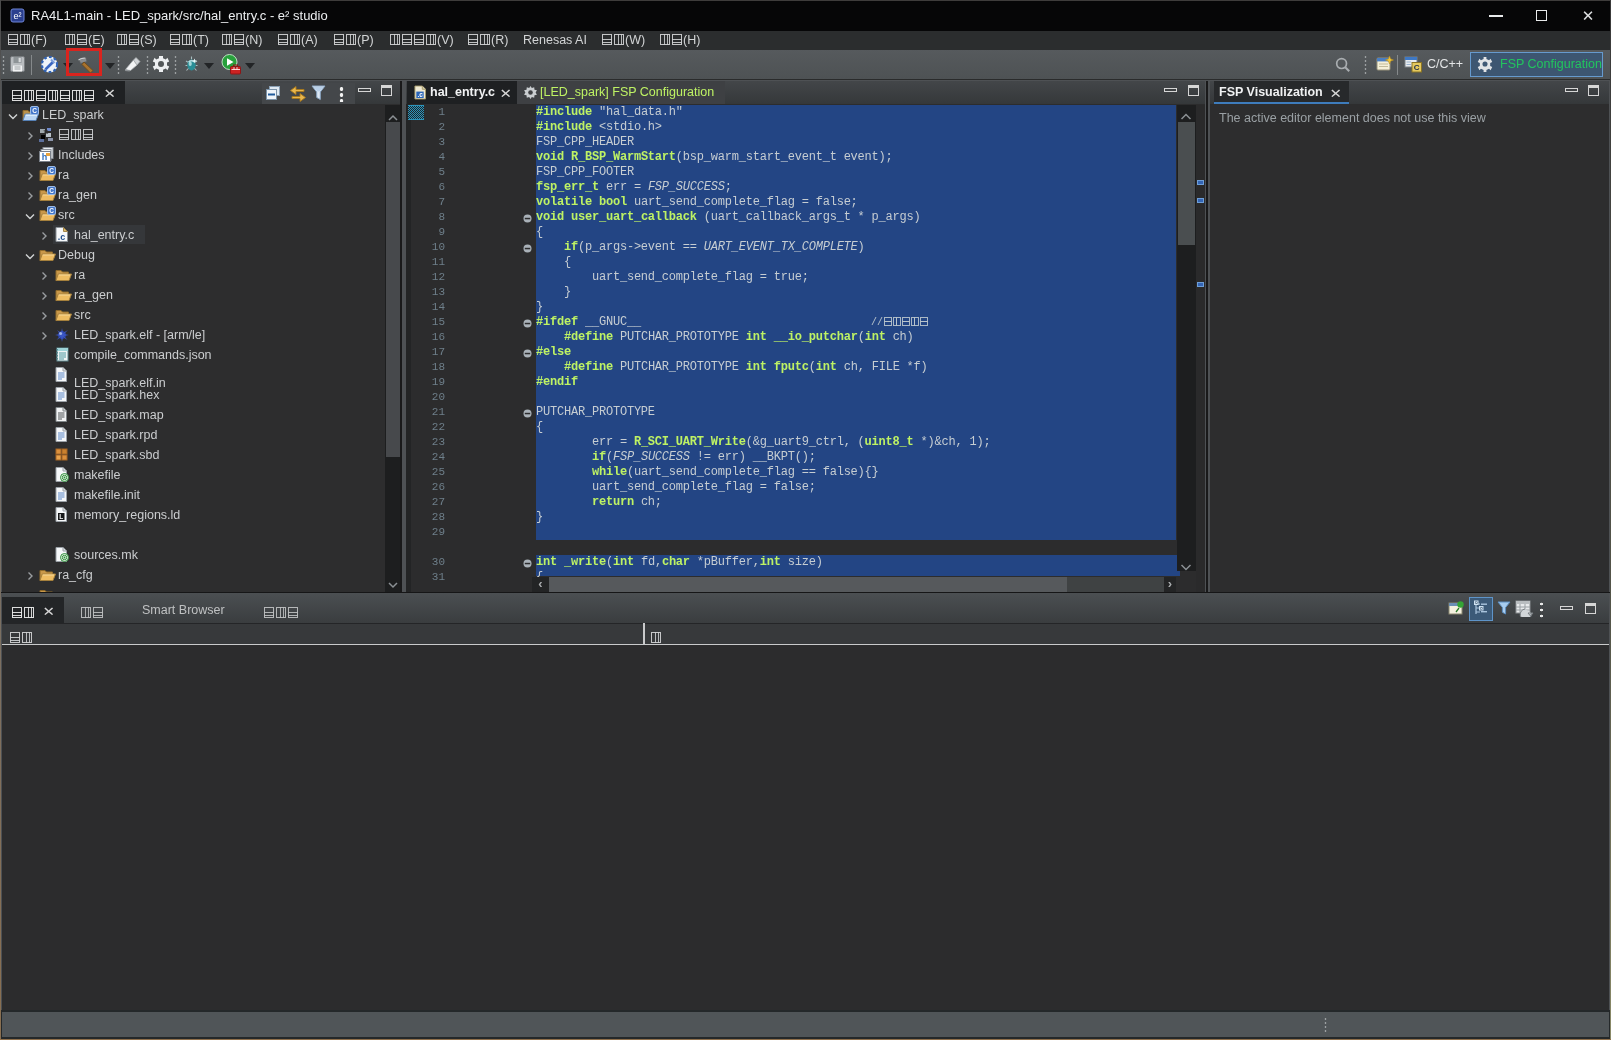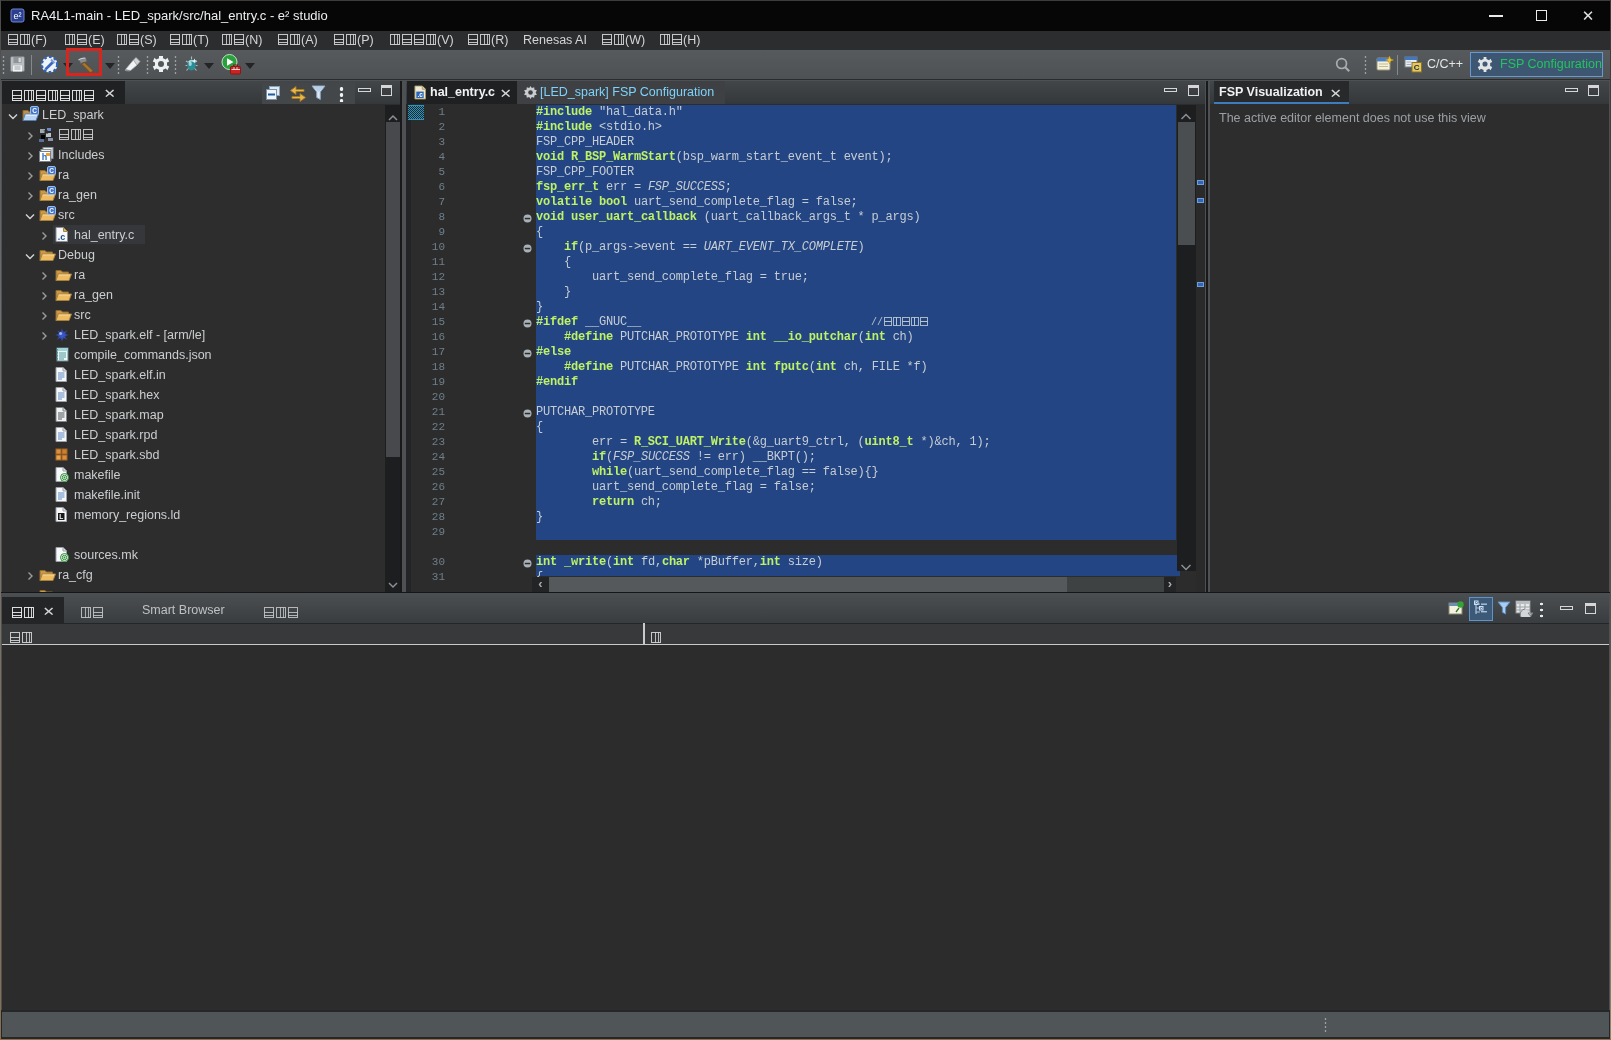--- a/index.html
+++ b/index.html
@@ -339,21 +339,21 @@
           <path d="M2 2 V14" stroke="#4a7a80" stroke-width="1.6" stroke-dasharray="1.5 1.5"></path>
         </svg>
         <span class="abs" style="left:72px;top:3px">compile_commands.json</span>
       </div>
 <div class="abs" style="left:0;top:260px;width:383px;height:20px">
         <svg class="abs" style="left:53px;top:2px" width="12" height="15" viewBox="0 0 12 15">
           <path d="M1 0.5 L8 0.5 L11.5 4 L11.5 14.5 L1 14.5 Z" fill="#f6f8fa" stroke="#9aa0a6"></path>
           <path d="M8 0.5 L8 4 L11.5 4" fill="#dde1e4" stroke="#9aa0a6"></path>
           <path d="M3 6 H9.5 M3 8 H9.5 M3 10 H9.5 M3 12 H7" stroke="#5a85c5" stroke-width="1.2"></path>
         </svg>
-        <span class="abs" style="left:72px;top:3px">LED_spark.elf.in</span>
+        <span class="abs" style="left:72px;top:11px">LED_spark.elf.in</span>
       </div>
 <div class="abs" style="left:0;top:280px;width:383px;height:20px">
         <svg class="abs" style="left:53px;top:2px" width="12" height="15" viewBox="0 0 12 15">
           <path d="M1 0.5 L8 0.5 L11.5 4 L11.5 14.5 L1 14.5 Z" fill="#f6f8fa" stroke="#9aa0a6"></path>
           <path d="M8 0.5 L8 4 L11.5 4" fill="#dde1e4" stroke="#9aa0a6"></path>
           <path d="M3 6 H9.5 M3 8 H9.5 M3 10 H9.5 M3 12 H7" stroke="#5a85c5" stroke-width="1.2"></path>
         </svg>
         <span class="abs" style="left:72px;top:3px">LED_spark.hex</span>
       </div>
 <div class="abs" style="left:0;top:300px;width:383px;height:20px">
@@ -459,21 +459,21 @@
       <rect x="2.5" y="6.5" width="8" height="7" fill="#2b66b8"></rect>
       <text x="6.6" y="12.5" font-size="7" font-weight="bold" fill="#fff" text-anchor="middle" font-family="Liberation Sans">.c</text>
     </svg>
 <div class="abs" style="left:24px;top:4px;font-size:12.5px;color:#f2f3f4;font-weight:bold">hal_entry.c</div>
 <div class="abs x" style="left:94px;top:4px">✕</div>
 <div class="abs" style="left:111px;top:0;width:208px;height:23px;background:#3e4043"></div>
 <svg class="abs" style="left:117px;top:4px" width="15" height="15" viewBox="0 0 17 17">
       <path d="M8.5 1 L10 3.4 L12.7 2.5 L13 5.3 L15.8 6 L14.3 8.5 L15.8 11 L13 11.7 L12.7 14.5 L10 13.6 L8.5 16 L7 13.6 L4.3 14.5 L4 11.7 L1.2 11 L2.7 8.5 L1.2 6 L4 5.3 L4.3 2.5 L7 3.4 Z" fill="#c9cdd0"></path>
       <circle cx="8.5" cy="8.5" r="2.6" fill="#3e4043"></circle>
     </svg>
-<div class="abs" style="left:134px;top:4px;font-size:12.5px;color:#7dd3fc">[LED_spark] FSP Configuration</div>
+<div class="abs" style="left:134px;top:4px;font-size:12.5px;color:#bef264">[LED_spark] FSP Configuration</div>
 <div class="abs" style="left:758px;top:7px;width:13px;height:4px;border:1px solid #d6d6d6"></div>
 <div class="abs" style="left:782px;top:4px;width:11px;height:11px;border:1px solid #d6d6d6;border-top-width:3px"></div>
 <div class="abs" style="left:0;top:23px;width:4.5px;height:488px;background:#232425"></div>
 
 <div class="abs" style="left:2px;top:24px;width:16px;height:15px;background:repeating-conic-gradient(#2a95bd 0% 25%, #20262a 0% 50%) 0 0/2px 2px;border-top:1px solid #2a95bd;border-bottom:1px solid #2a95bd"></div>
 
 <div class="abs" style="left:130px;top:24px;width:640px;height:435px;background:#234584"></div>
 <div class="abs" style="left:130px;top:474px;width:644px;height:20.5px;background:#234584"></div>
 <div class="abs" id="edrows" style="left:0;top:0;width:799px;height:511px">
 <div class="abs num" style="top:24px">1</div>

